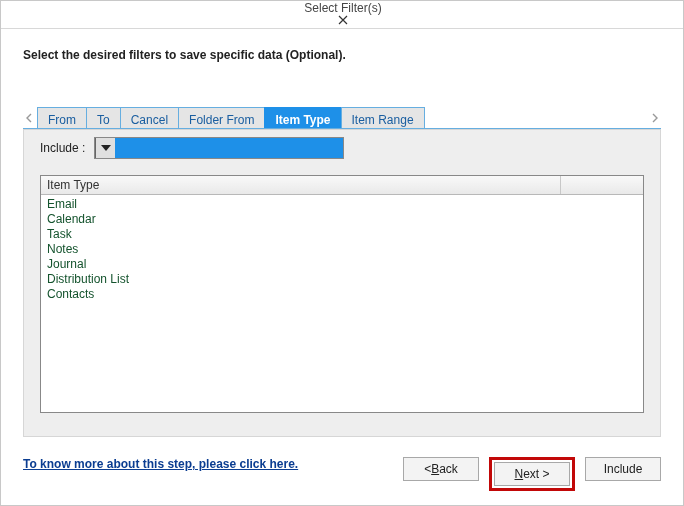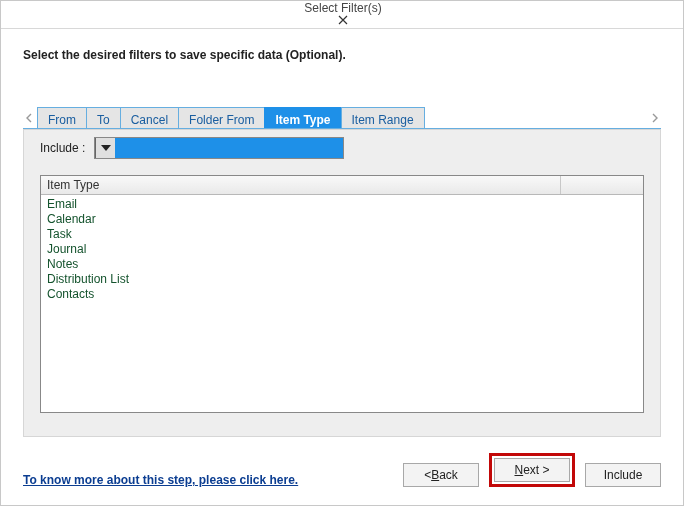--- a/index.html
+++ b/index.html
@@ -195,21 +195,21 @@
   .list-body div { white-space: nowrap; }
 
   
   .footer {
     position: absolute;
     left: 22px;
     right: 22px;
     bottom: 18px;
     height: 30px;
     display: flex;
-    align-items: flex-end;
+    align-items: flex-start;
   }
   .help-link {
     color: #0b3d91;
     text-decoration: underline;
     font-size: 12px;
     font-weight: bold;
     cursor: pointer;
   }
   .footer-spacer { flex: 1; }
   .btn {
@@ -288,22 +288,22 @@
 
       <div class="list-frame">
         <div class="list-header">
           <div class="col1">Item Type</div>
           <div class="col2"></div>
         </div>
         <div class="list-body" id="listbody">
             <div>Email</div>
             <div>Calendar</div>
             <div>Task</div>
+            <div>Notes</div>
             <div>Journal</div>
-            <div>Notes</div>
             <div>Distribution List</div>
             <div>Contacts</div>
           </div>
       </div>
     </div>
 
     <div class="footer">
       <span class="help-link">To know more about this step, please click here.</span>
       <div class="footer-spacer"></div>
       <div class="btn">

